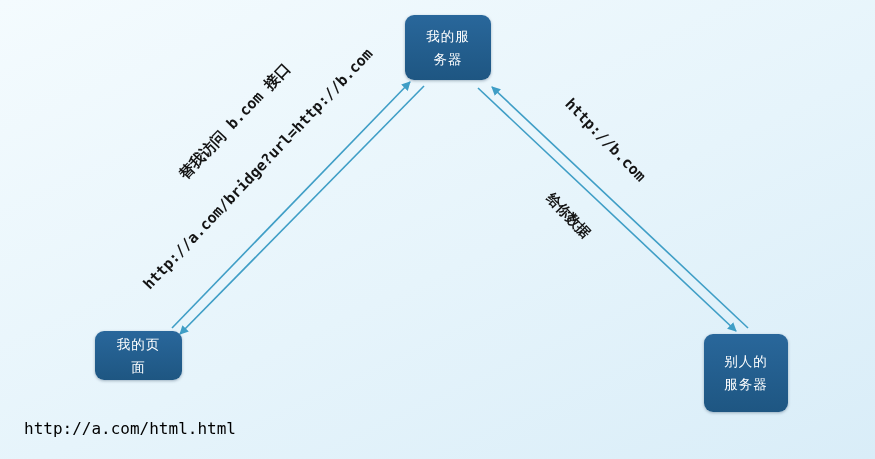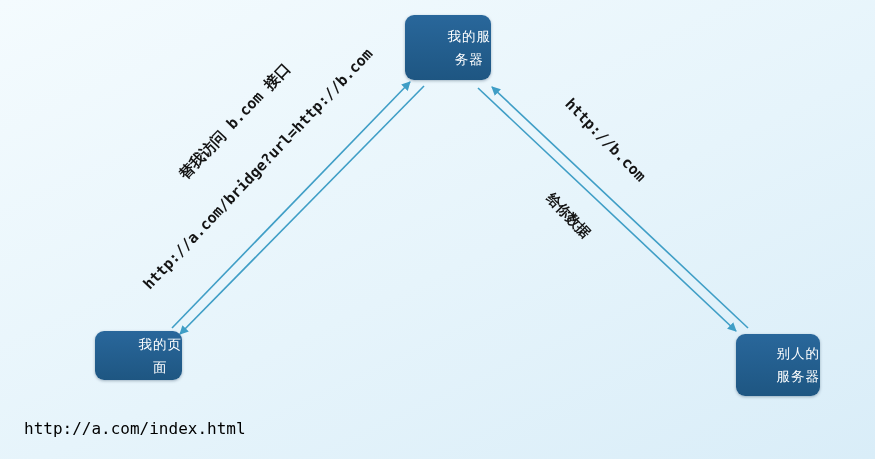--- a/index.html
+++ b/index.html
@@ -25,33 +25,33 @@
     stroke: #3f9ec6;
     stroke-width: 1.6;
   }
   .node {
     position: absolute;
     background: linear-gradient(180deg, #29679b 0%, #1e5682 100%);
     color: #ffffff;
     border-radius: 9px;
     display: flex;
     align-items: center;
-    justify-content: flex-end;
+    justify-content: center;
     text-align: center;
     box-shadow: 0 1px 3px rgba(20, 50, 80, 0.35);
   }
   .node .node-label {
     white-space: pre-line;
     font-size: 13.5px;
     line-height: 1.7;
     letter-spacing: 1px;
   }
   .node-my-server   { left: 405px; top: 15px;  width: 86px; height: 65px; }
   .node-my-page     { left: 95px;  top: 331px; width: 87px; height: 49px; }
-  .node-other-server{ left: 704px; top: 334px; width: 84px; height: 62px; margin-left: 32px; }
+  .node-other-server{ left: 704px; top: 334px; width: 84px; height: 78px; }
   .edge-label {
     position: absolute;
     font-family: "DejaVu Sans Mono", monospace;
     font-weight: bold;
     color: #141414;
     text-align: center;
     white-space: nowrap;
   }
   .label-request-note {
     left: 120px; top: 112px; width: 230px;
@@ -116,15 +116,15 @@
   </div>
 
   <div class="edge-label label-request-note">替我访问 b.com 接口</div>
 
   <div class="edge-label label-bridge-url">http://a.com/bridge?url=http://b.com</div>
 
   <div class="edge-label label-target-url">http://b.com</div>
 
   <div class="edge-label label-response-note">给你数据</div>
 
-  <div class="caption">http://a.com/index.html</div>
+  <div class="caption">http://a.com/html.html</div>
 
 </div>
 
 </body></html>

